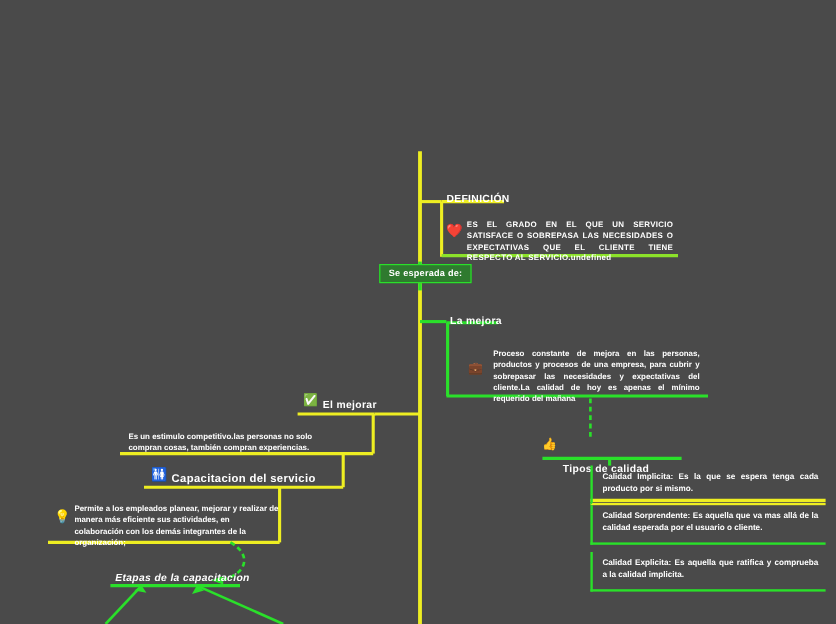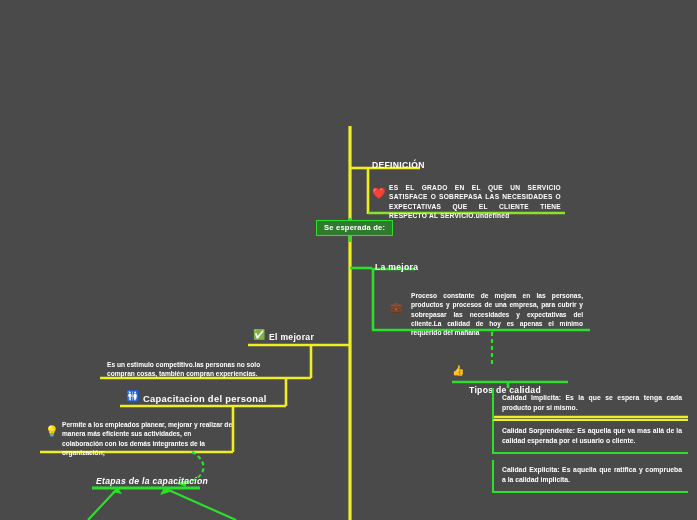--- a/index.html
+++ b/index.html
@@ -165,21 +165,21 @@
 
   <div class="node-title" style="left:375px; top:262px;">La mejora</div>
   <div class="icon" style="left:390px; top:303px; font-size:10px;">💼</div>
   <div class="para" style="left:411px; top:291px; width:172px;">Proceso constante de mejora en las personas, productos y procesos de una empresa, para cubrir y sobrepasar las necesidades y expectativas del cliente.La calidad de hoy es apenas el mínimo requerido del mañana</div>
 
   <div class="icon" style="left:253px; top:330px; font-size:10px;">✅</div>
   <div class="node-title" style="left:269px; top:332px;">El mejorar</div>
   <div class="para" style="left:107px; top:360px; width:170px; text-align:left;">Es un estimulo competitivo.las personas no solo compran cosas, también compran experiencias.</div>
 
   <div class="icon" style="left:126px; top:391px; font-size:11px;">🚻</div>
-  <div class="node-title" style="left:143px; top:393px; font-size:9.4px;">Capacitacion del personal</div>
+  <div class="node-title" style="left:143px; top:393px; font-size:9.4px;">Capacitacion del servicio</div>
   <div class="para" style="left:62px; top:420px; width:172px; text-align:left;">Permite a los empleados planear, mejorar y realizar de manera más eficiente sus actividades, en colaboración con los demás integrantes de la organización;</div>
   <div class="icon" style="left:45px; top:426px; font-size:11px;">💡</div>
 
   <div class="node-title" style="left:96px; top:476px;font-style:italic;">Etapas de la capacitacion</div>
 
   <div class="icon" style="left:452px; top:366px; font-size:10px;">👍</div>
   <div class="node-title" style="left:469px; top:369px;margin-top:16px;">Tipos de calidad</div>
 
   <div class="tipo-box" id="tipo-0" style="border-bottom-color:#eeee22;">Calidad Implicita: Es la que se espera tenga cada producto por si mismo.</div>
   <div class="tipo-box" id="tipo-1">Calidad Sorprendente: Es aquella que va mas allá de la calidad esperada por el usuario o cliente.</div>

